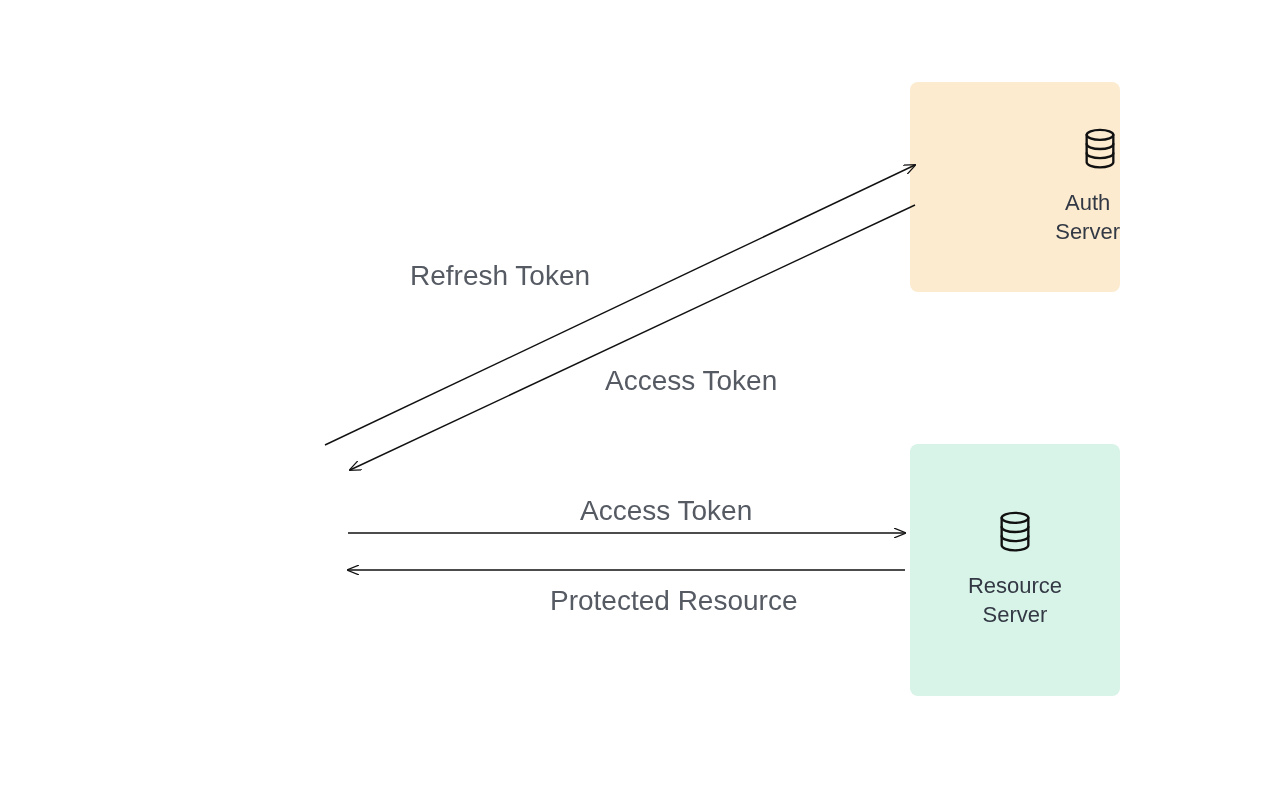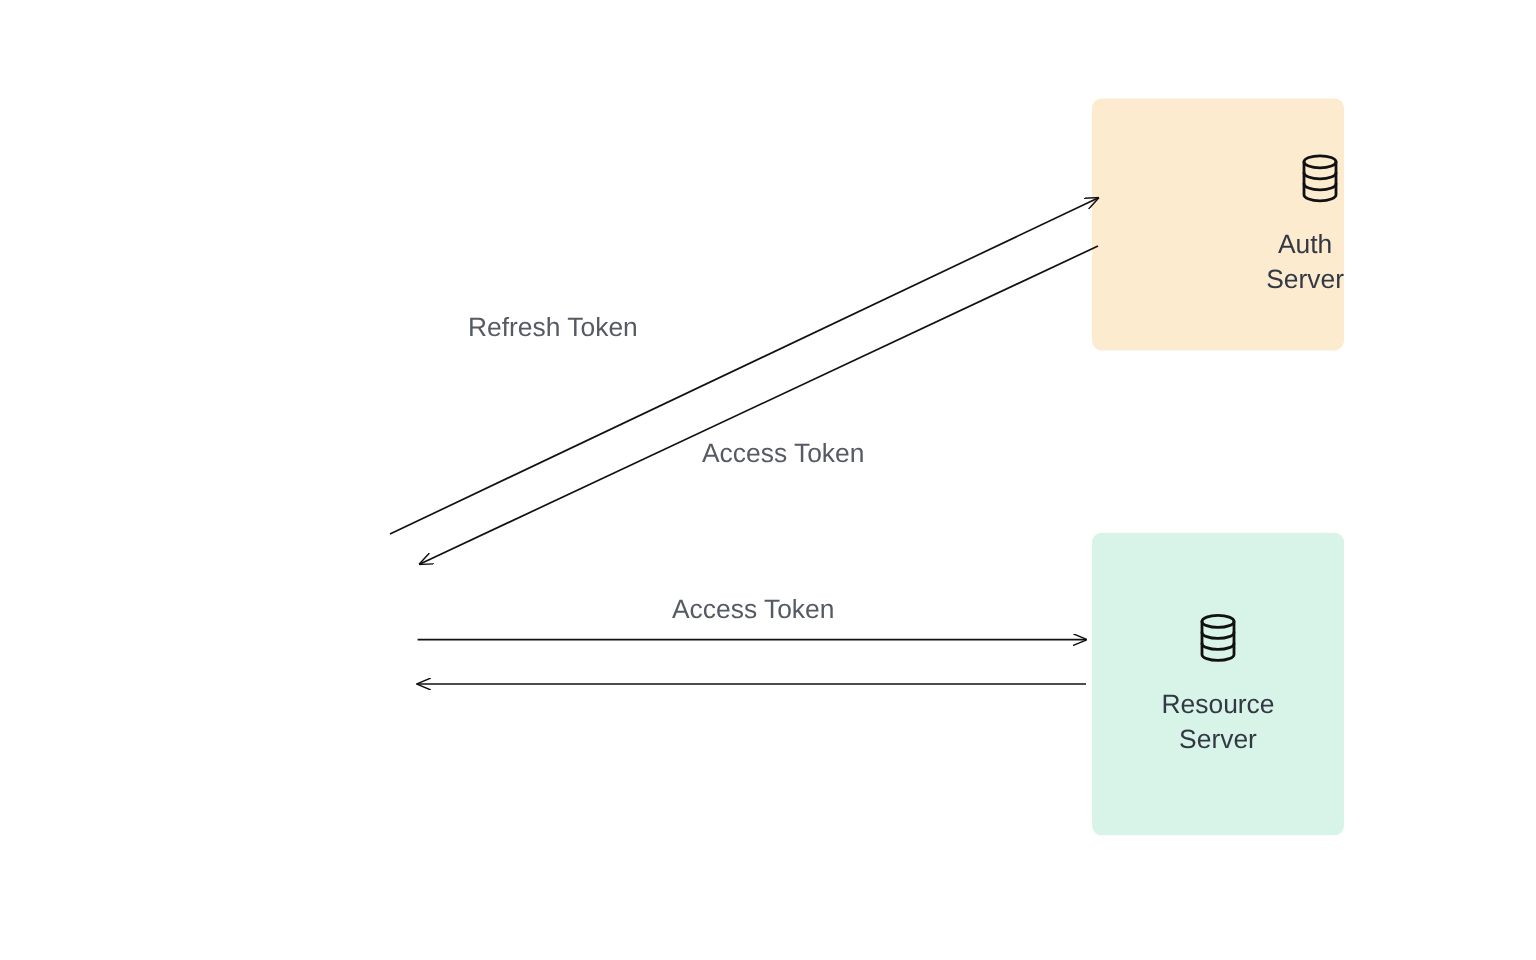--- a/index.html
+++ b/index.html
@@ -58,23 +58,24 @@
     }
     svg.arrows {
       position: absolute;
       inset: 0;
       width: 1280px;
       height: 800px;
       pointer-events: none;
     }
     .edge-label {
       position: absolute;
-      font-size: 22px;
+      font-size: 28px;
       color: #555a63;
       text-align: center;
+      margin-left: 20px;
     }
   </style>
 </head>
 <body>
 
 <div class="canvas">
 
 
   <div class="node auth">
     <span class="icon">
@@ -114,14 +115,15 @@
     <line x1="915" y1="205" x2="350" y2="470" stroke="#111" stroke-width="1.4" marker-end="url(#arrowhead)"></line>
 
     <line x1="348" y1="533" x2="905" y2="533" stroke="#111" stroke-width="1.4" marker-end="url(#arrowhead)"></line>
 
     <line x1="905" y1="570" x2="348" y2="570" stroke="#111" stroke-width="1.4" marker-end="url(#arrowhead)"></line>
   </svg>
 
   <div class="edge-label" style="left:390px; top:260px;">Refresh Token</div>
   <div class="edge-label" style="left:585px; top:365px;">Access Token</div>
   <div class="edge-label" style="left:560px; top:495px;">Access Token</div>
+  <div class="edge-label" style="left:530px; top:585px;">Protected Resource</div>
 
 </div>
 
 </body></html>

